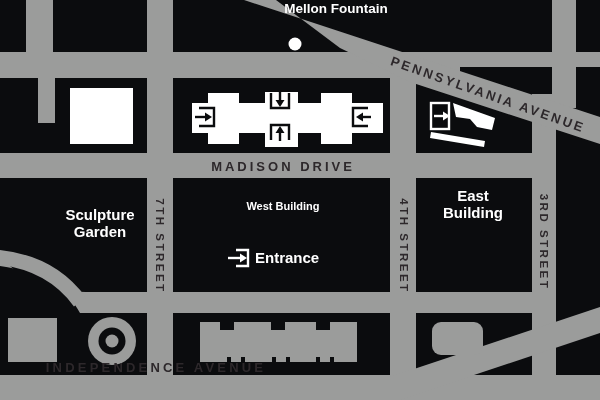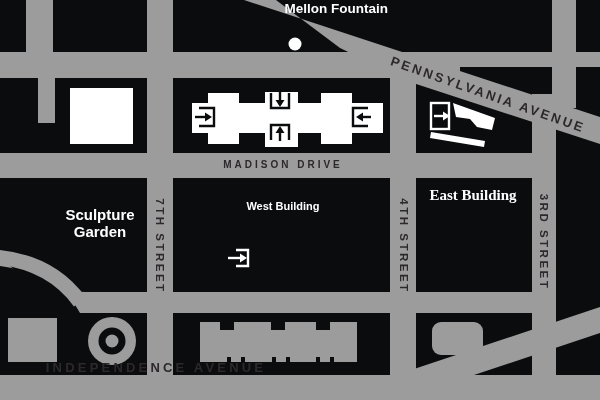--- a/index.html
+++ b/index.html
@@ -7,30 +7,30 @@
     position:relative;width:600px;height:400px;overflow:hidden;
     background:#9b9c9b;
     font-family:"Liberation Sans","DejaVu Sans",sans-serif;
   }
   #map svg{position:absolute;left:0;top:0;}
   .lbl{position:absolute;font-weight:bold;white-space:nowrap;}
   .road-lbl{color:#2d282b;text-align:center;}
   .white-lbl{color:#ffffff;text-align:center;white-space:normal;}
   .lbl-constitution{left:40px;top:57px;width:232px;font-size:13px;letter-spacing:3.5px;}
   .lbl-independence{left:40px;top:360px;width:232px;font-size:13px;letter-spacing:3.2px;}
-  .lbl-madison{left:198px;top:159px;width:170px;font-size:10px;letter-spacing:3px;}
+  .lbl-madison{left:198px;top:159px;width:170px;font-size:13px;letter-spacing:3px;}
   .lbl-pennsylvania{left:368px;top:87px;width:240px;font-size:13px;letter-spacing:2.6px;
     transform:rotate(19.3deg);}
   .lbl-7th{left:95px;top:240px;width:130px;font-size:11.5px;letter-spacing:2.5px;transform:rotate(90deg);}
   .lbl-4th{left:339px;top:240px;width:130px;font-size:11.5px;letter-spacing:2.5px;transform:rotate(90deg);}
   .lbl-3rd{left:479px;top:236px;width:130px;font-size:11.5px;letter-spacing:2.5px;transform:rotate(90deg);}
-  .lbl-mellon{left:284px;top:1px;width:104px;font-size:13.5px;line-height:15px;text-align:right;}
+  .lbl-mellon{left:284px;top:1px;width:104px;font-size:13.5px;line-height:15px;}
   .lbl-sculpture{left:40px;top:206px;width:120px;font-size:15px;line-height:17px;}
   .lbl-west{left:238px;top:198px;width:90px;font-size:11px;line-height:17px;}
-  .lbl-east{left:428px;top:187px;width:90px;font-size:15px;line-height:17px;font-family:Liberation Serif, serif;}
+  .lbl-east{left:428px;top:187px;width:90px;font-size:15px;line-height:17px;}
   .lbl-entrance{left:255px;top:249px;font-size:15px;color:#fff;}
 </style>
 </head>
 <body>
 
 <div id="map">
 
   <svg width="600" height="400" viewBox="0 0 600 400">
 
     <rect x="0" y="0" width="600" height="400" fill="#9b9c9b"></rect>
@@ -113,13 +113,14 @@
   <div class="lbl road-lbl lbl-madison">MADISON DRIVE</div>
   <div class="lbl road-lbl lbl-independence">INDEPENDENCE AVENUE</div>
   <div class="lbl road-lbl lbl-7th">7TH STREET</div>
   <div class="lbl road-lbl lbl-4th">4TH STREET</div>
   <div class="lbl road-lbl lbl-3rd">3RD STREET</div>
 
   <div class="lbl white-lbl lbl-mellon">Mellon Fountain</div>
   <div class="lbl white-lbl lbl-sculpture">Sculpture Garden</div>
   <div class="lbl white-lbl lbl-west">West Building</div>
   <div class="lbl white-lbl lbl-east">East Building</div>
+  <div class="lbl lbl-entrance">Entrance</div>
 </div>
 
 </body></html>

